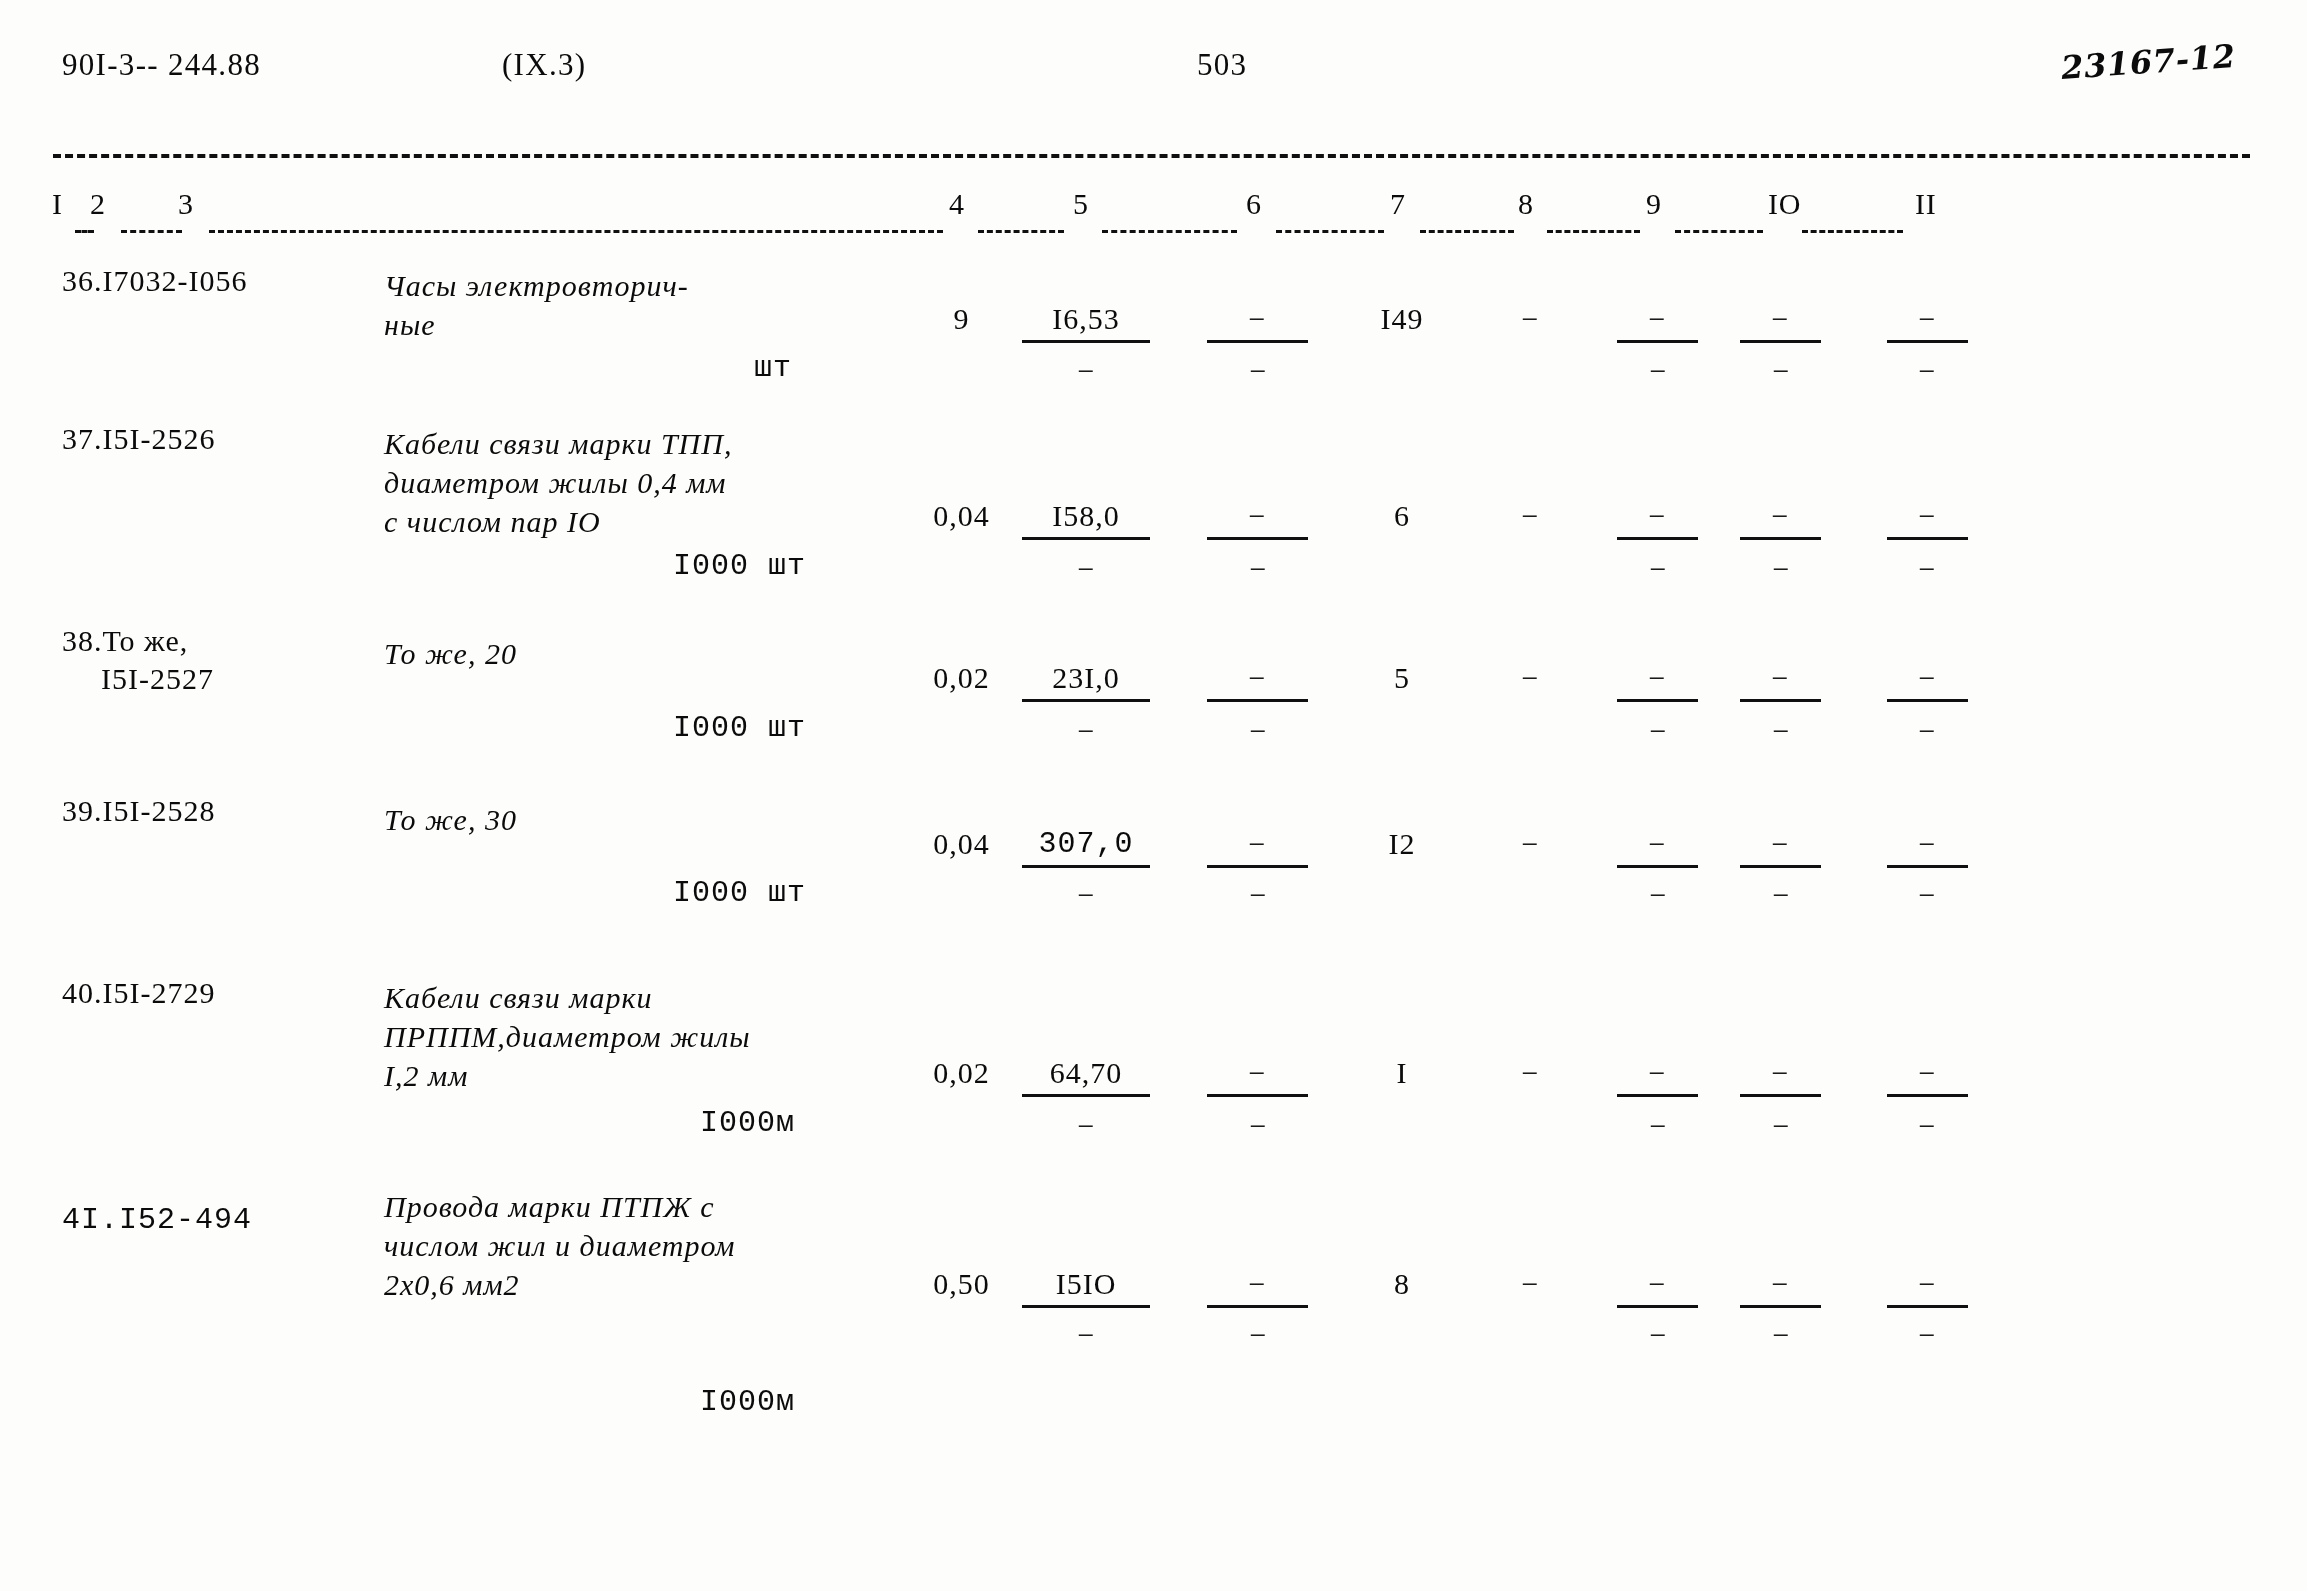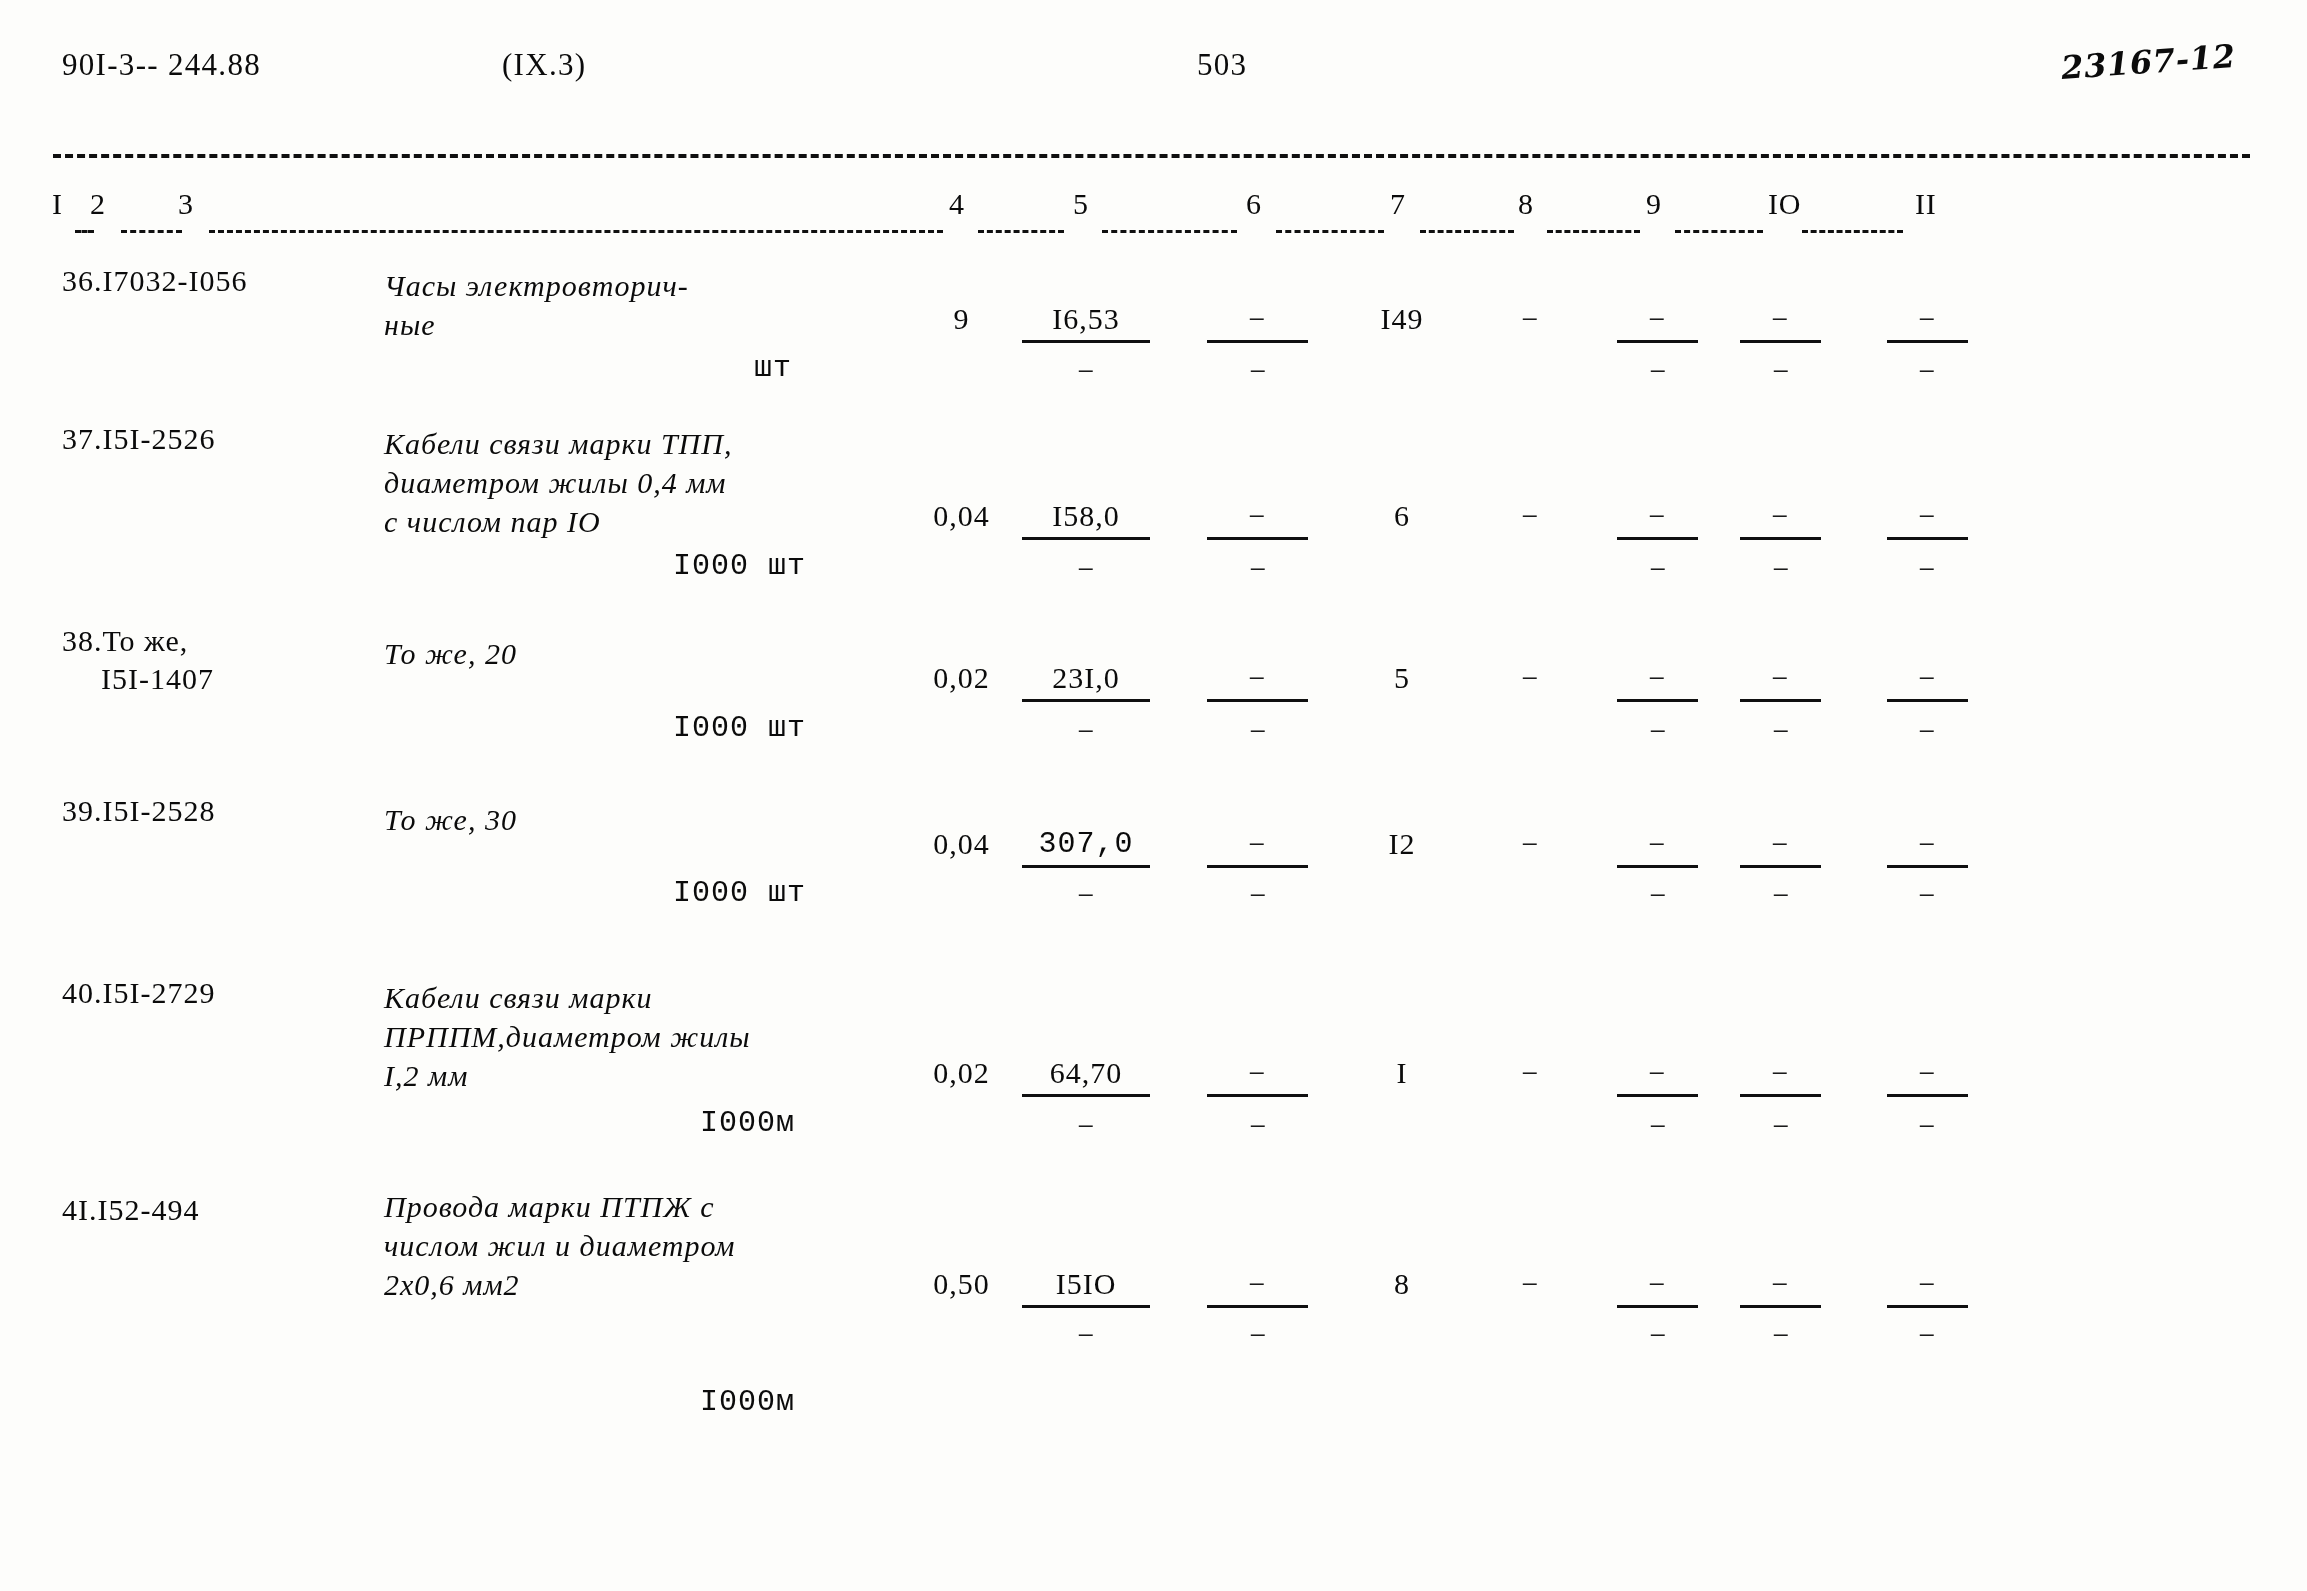--- a/index.html
+++ b/index.html
@@ -231,21 +231,21 @@
         <div class="num u" style="left: 1740px; width: 81px; top: 79px;">−</div>
         <div class="num u" style="left: 1887px; width: 81px; top: 79px;">−</div>
         <div class="num-sub dashcell" style="left: 1042px; width: 88px; top: 132px;">−</div>
         <div class="num-sub dashcell" style="left: 1214px; width: 88px; top: 132px;">−</div>
         <div class="num-sub dashcell" style="left: 1614px; width: 88px; top: 132px;">−</div>
         <div class="num-sub dashcell" style="left: 1737px; width: 88px; top: 132px;">−</div>
         <div class="num-sub dashcell" style="left: 1883px; width: 88px; top: 132px;">−</div>
       </div>
       <div class="row" style="position: absolute; left: 0px; top: 370px; height: 170px;">
         <div class="c-code" style="top: 0px;">38.То же,</div>
-        <div class="c-code indent2" style="top: 38px; left: 101px;">I5I-1407</div>
+        <div class="c-code indent2" style="top: 38px; left: 101px;">I5I-2527</div>
         <div class="c-desc" style="top: 12px;">То же, 20</div>
         <div class="c-unit" style="left: 673px; top: 89px;">I000 шт</div>
         <div class="num" style="left: 911px; width: 101px; top: 39px;">0,02</div>
         <div class="num u" style="left: 1022px; width: 128px; top: 39px;">23I,0</div>
         <div class="num u" style="left: 1207px; width: 101px; top: 39px;">−</div>
         <div class="num" style="left: 1355px; width: 94px; top: 39px;">5</div>
         <div class="num" style="left: 1490px; width: 81px; top: 39px;">−</div>
         <div class="num u" style="left: 1617px; width: 81px; top: 39px;">−</div>
         <div class="num u" style="left: 1740px; width: 81px; top: 39px;">−</div>
         <div class="num u" style="left: 1887px; width: 81px; top: 39px;">−</div>
@@ -287,21 +287,21 @@
         <div class="num u" style="left: 1617px; width: 81px; top: 82px;">−</div>
         <div class="num u" style="left: 1740px; width: 81px; top: 82px;">−</div>
         <div class="num u" style="left: 1887px; width: 81px; top: 82px;">−</div>
         <div class="num-sub dashcell" style="left: 1042px; width: 88px; top: 135px;">−</div>
         <div class="num-sub dashcell" style="left: 1214px; width: 88px; top: 135px;">−</div>
         <div class="num-sub dashcell" style="left: 1614px; width: 88px; top: 135px;">−</div>
         <div class="num-sub dashcell" style="left: 1737px; width: 88px; top: 135px;">−</div>
         <div class="num-sub dashcell" style="left: 1883px; width: 88px; top: 135px;">−</div>
       </div>
       <div class="row" style="position: absolute; left: 0px; top: 931px; height: 222px;">
-        <div class="c-code" style="top: 8px;">4I.I52-494</div>
+        <div class="c-code" style="top: 18px; font-family: Liberation Mono, monospace;">4I.I52-494</div>
         <div class="c-desc" style="top: 4px;">Провода марки ПТПЖ с
 числом жил и диаметром
 2х0,6 мм2</div>
         <div class="c-unit" style="left: 700px; top: 202px;">I000м</div>
         <div class="num" style="left: 911px; width: 101px; top: 84px;">0,50</div>
         <div class="num u" style="left: 1022px; width: 128px; top: 84px;">I5IO</div>
         <div class="num u" style="left: 1207px; width: 101px; top: 84px;">−</div>
         <div class="num" style="left: 1355px; width: 94px; top: 84px;">8</div>
         <div class="num" style="left: 1490px; width: 81px; top: 84px;">−</div>
         <div class="num u" style="left: 1617px; width: 81px; top: 84px;">−</div>

